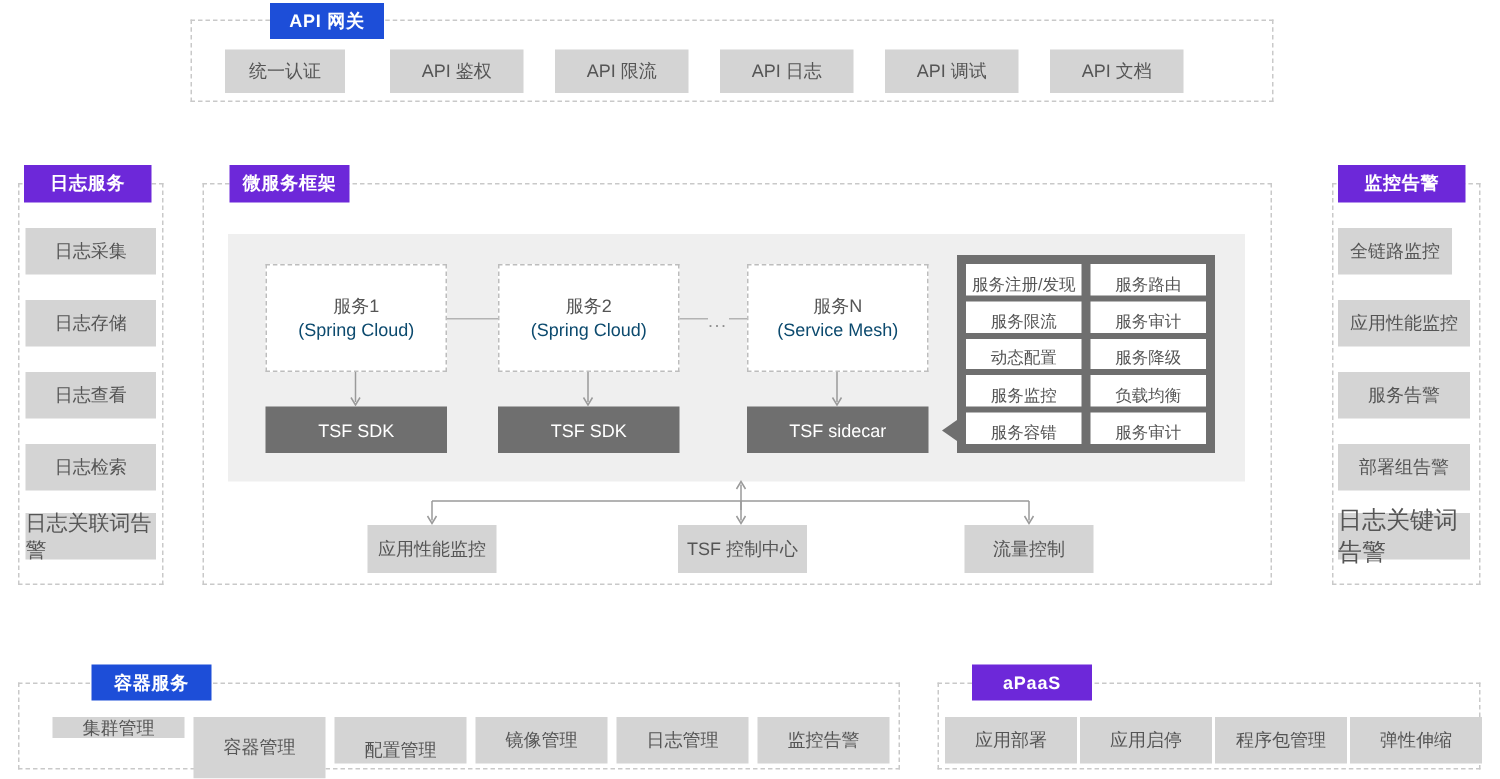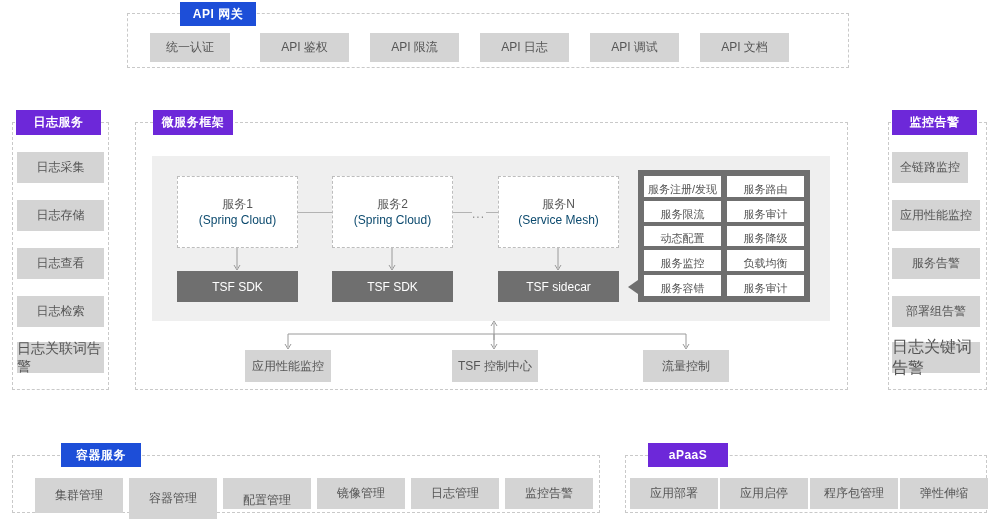--- a/index.html
+++ b/index.html
@@ -272,21 +272,21 @@
   </div>
 <div class="chip" style="left:643px; top:350px; width:86px; height:32px;">
   <span>流量控制</span>
   </div>
 
 <div class="section-box" style="left:12px; top:455px; width:588px; height:58px;"></div>
 <div class="tag tag-orange" style="left:37px; top:443px; width:80px; height:24px;">
   <span>容器服务</span>
 </div>
 
-<div class="chip" style="left:35px; top:478px; width:88px; height:35px;">
+<div class="chip" style="left:35px; top:478px; width:88px; height:14px;">
   <span>集群管理</span>
   </div>
 <div class="chip" style="left:129px; top:478px; width:88px; height:41px;">
   <span>容器管理</span>
   </div>
 <div class="chip" style="left:223px; top:478px; width:88px; height:31px;align-items:flex-end;">
   <span>配置管理</span>
   </div>
 <div class="chip" style="left:317px; top:478px; width:88px; height:31px;">
   <span>镜像管理</span>

